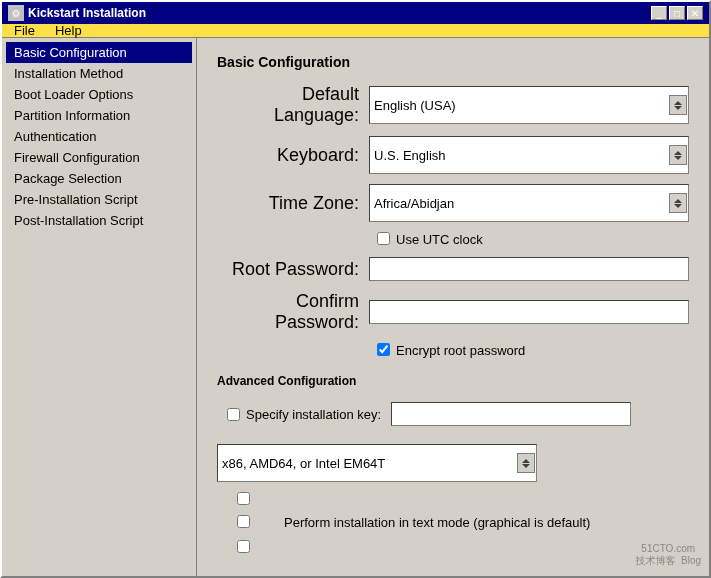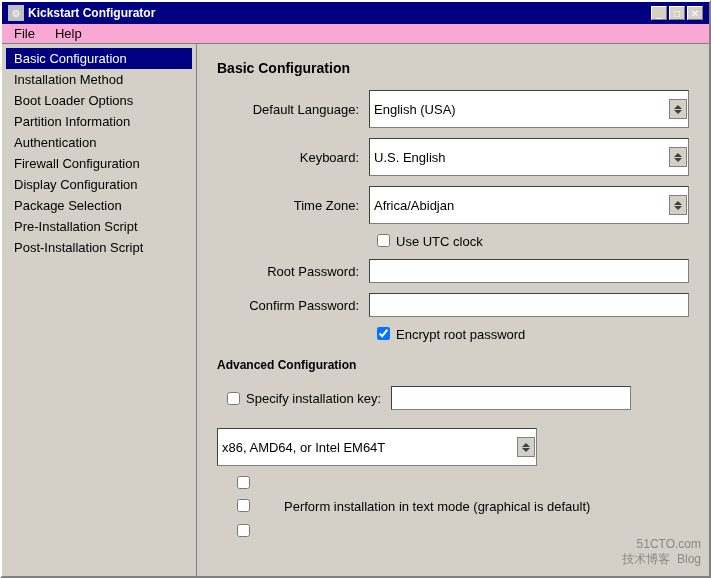--- a/index.html
+++ b/index.html
@@ -58,26 +58,26 @@
       border: 1px solid #808080;
       border-top-color: #fff;
       border-left-color: #fff;
       font-size: 10px;
       display: flex;
       align-items: center;
       justify-content: center;
       cursor: pointer;
     }
     .menubar {
-      background: #f9a8d4;
+      background: #fde047;
       padding: 2px 4px;
       display: flex;
       gap: 4px;
       border-bottom: 1px solid #808080;
-      height: 20px;
+      height: 14px;
       align-items: center;
     }
     .menu-item {
       padding: 2px 8px;
       cursor: pointer;
       font-size: 13px;
     }
     .content {
       display: flex;
       flex: 1;
@@ -115,21 +115,21 @@
     }
     .form-row {
       display: flex;
       align-items: center;
       margin-bottom: 10px;
     }
     .form-label {
       width: 155px;
       text-align: right;
       padding-right: 10px;
-      font-size: 13px;
+      font-size: 18px;
     }
     .form-control {
       flex: 1;
     }
     .select-wrapper {
       position: relative;
       display: inline-block;
       width: 320px;
     }
     .select-wrapper select {
@@ -212,33 +212,33 @@
       margin-right: 6px;
     }
     .specify-label {
       margin-right: 10px;
     }
     .watermark {
       position: fixed;
       bottom: 10px;
       right: 10px;
       color: #888;
-      font-size: 12px;
-      text-align: right;
+      font-size: 10px;
+      text-align: center;
     }
   </style>
 </head>
 <body>
 
 <div class="window">
 
   <div class="title-bar">
     <div class="title-bar-left">
       <div class="title-icon">⚙</div>
-      <span class="title-text">Kickstart Configurator</span>
+      <span class="title-text">Kickstart Installation</span>
     </div>
     <div class="title-buttons">
       <div class="title-btn">_</div>
       <div class="title-btn">□</div>
       <div class="title-btn">✕</div>
     </div>
   </div>
 
   <div class="menubar">
     <div class="menu-item">File</div>
@@ -247,21 +247,20 @@
 
   <div class="content">
 
     <div class="sidebar">
       <div class="sidebar-item active">Basic Configuration</div>
       <div class="sidebar-item">Installation Method</div>
       <div class="sidebar-item">Boot Loader Options</div>
       <div class="sidebar-item">Partition Information</div>
       <div class="sidebar-item">Authentication</div>
       <div class="sidebar-item">Firewall Configuration</div>
-      <div class="sidebar-item">Display Configuration</div>
       <div class="sidebar-item">Package Selection</div>
       <div class="sidebar-item">Pre-Installation Script</div>
       <div class="sidebar-item">Post-Installation Script</div>
     </div>
 
     <div class="main-panel">
 
       <div class="section-title">Basic Configuration</div>
 
       <div class="form-row">

